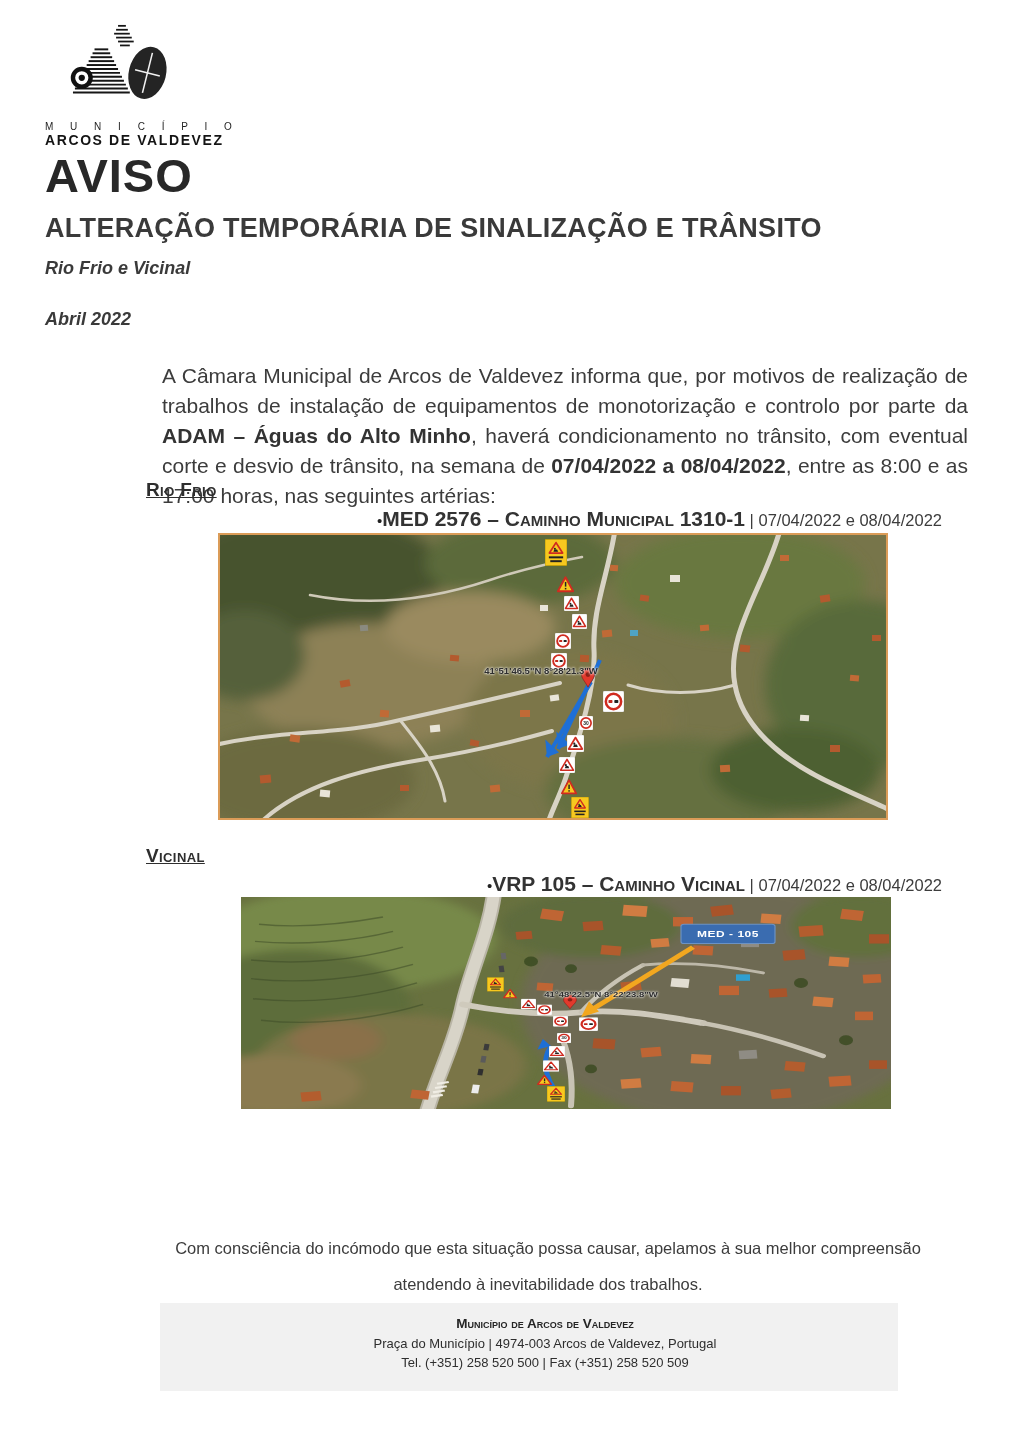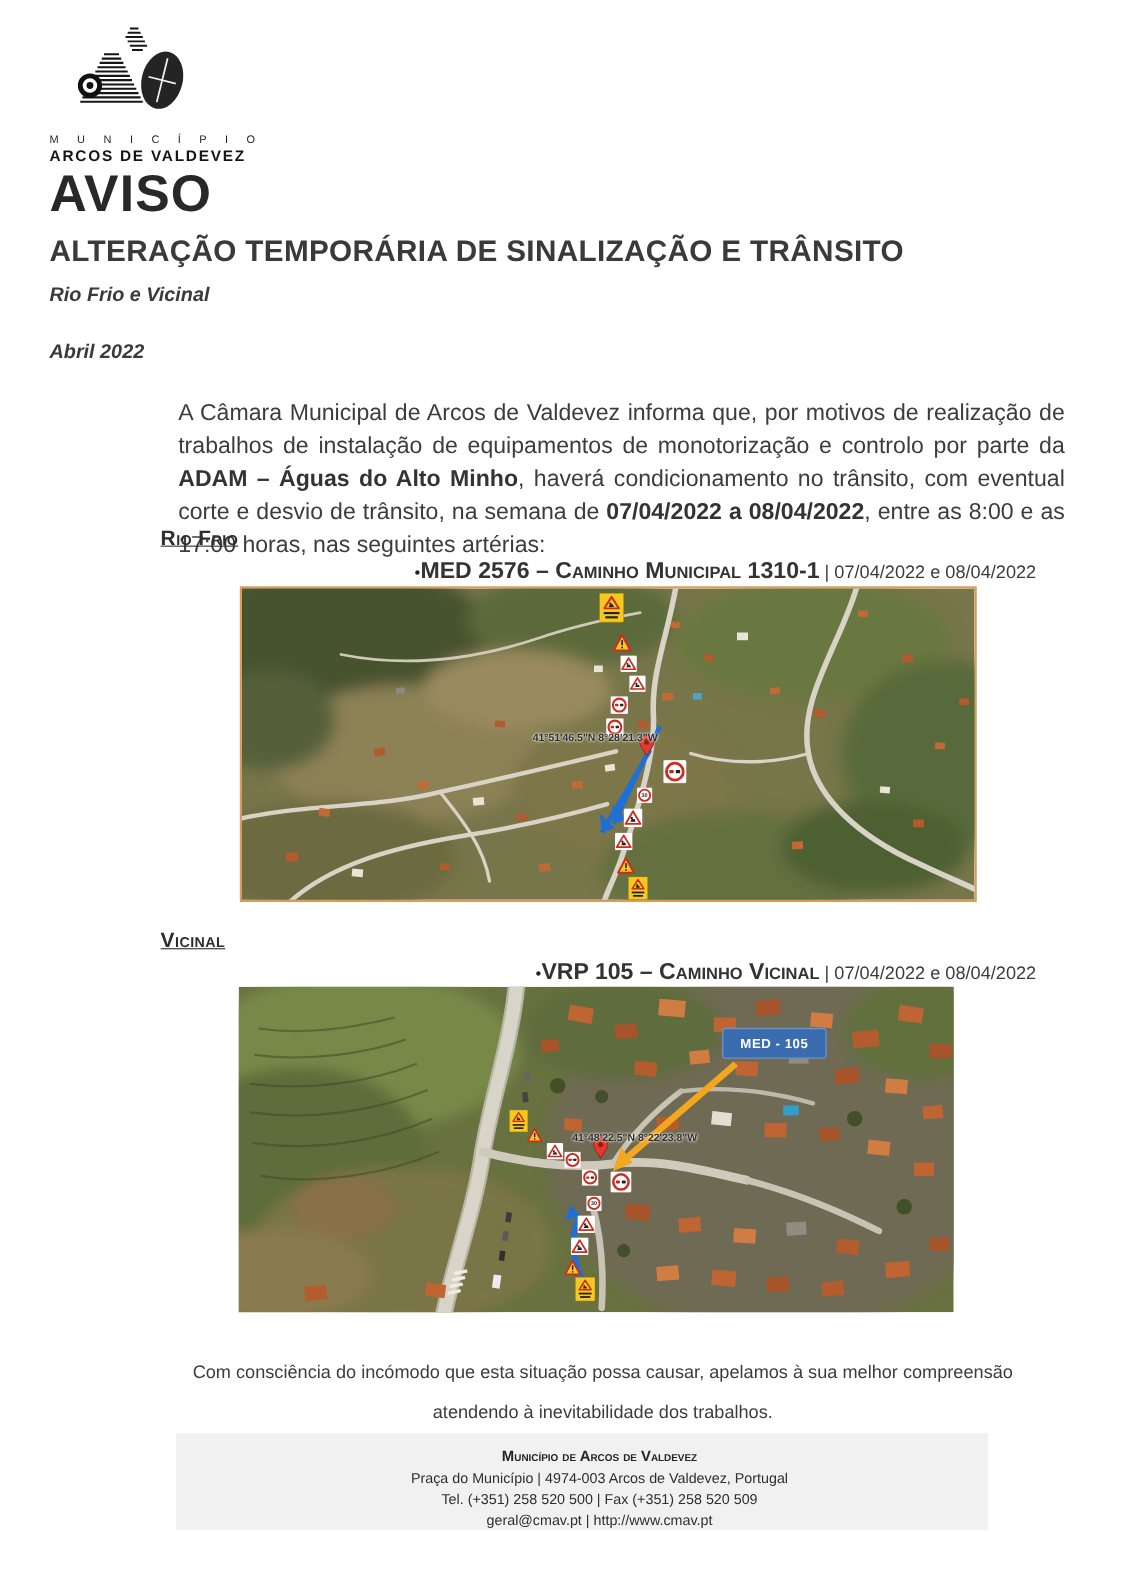--- a/index.html
+++ b/index.html
@@ -19,21 +19,21 @@
   .sec-heading{font-size:19px;font-weight:bold;font-variant:small-caps;text-decoration:underline;
                color:#2e2e2e;letter-spacing:.4px;}
   .sec1{top:479px;left:146px;}
   .sec2{top:845px;left:146px;}
   .bullet-line{left:172px;width:770px;font-size:16.5px;color:#3c3c3c;}
   .b1{top:507px;}
   .b2{top:872px;}
   .bullet-dot{display:inline-block;width:30px;font-size:15px;color:#222;}
   .bullet-strong{font-weight:bold;font-variant:small-caps;color:#333;font-size:21px;}
   .map1-wrap{top:533px;left:218px;width:666px;height:283px;border:2px solid #db9c58;box-sizing:content-box;}
-  .map2-wrap{top:897px;left:217px;width:650px;height:296px;}
+  .map2-wrap{top:897px;left:241px;width:650px;height:212px;}
   .map-svg{display:block;width:100%;height:100%;}
   .map-coords{font-size:9.5px;fill:#2e2e2e;font-weight:bold;
               text-shadow:0 0 3px rgba(255,255,255,.95),0 0 2px rgba(255,255,255,.9);}
   .map-label-text{font-size:12px;font-weight:bold;fill:#ffffff;letter-spacing:.5px;}
   .closing{top:1213px;left:145px;width:806px;font-size:16.5px;line-height:36px;text-align:center;color:#3c3c3c;}
   .footer-box{top:1303px;left:160px;width:738px;height:88px;background:#f1f1f1;text-align:center;
               box-sizing:border-box;padding-top:11px;padding-left:32px;}
   .f-line1{font-size:13.5px;font-weight:bold;font-variant:small-caps;color:#252525;line-height:20px;}
   .f-line{font-size:13px;color:#2e2e2e;line-height:19px;}
 </style>
@@ -344,16 +344,15 @@
       <text class="map-coords" x="360" y="140" text-anchor="middle">41°48'22.5"N 8°22'23.8"W</text>
     </svg>
   </div>
 
   <p class="abs closing">Com consciência do incómodo que esta situação possa causar, apelamos à sua melhor compreensão atendendo à inevitabilidade dos trabalhos.</p>
 
   <div class="abs footer-box">
     <div class="f-line1">Município de Arcos de Valdevez</div>
     <div class="f-line">Praça do Município | 4974-003 Arcos de Valdevez, Portugal</div>
     <div class="f-line">Tel. (+351) 258 520 500 | Fax (+351) 258 520 509</div>
-    <div class="f-line">geral@cmav.pt | http://www.cmav.pt</div>
   </div>
 
 </div>
 
 </body></html>

